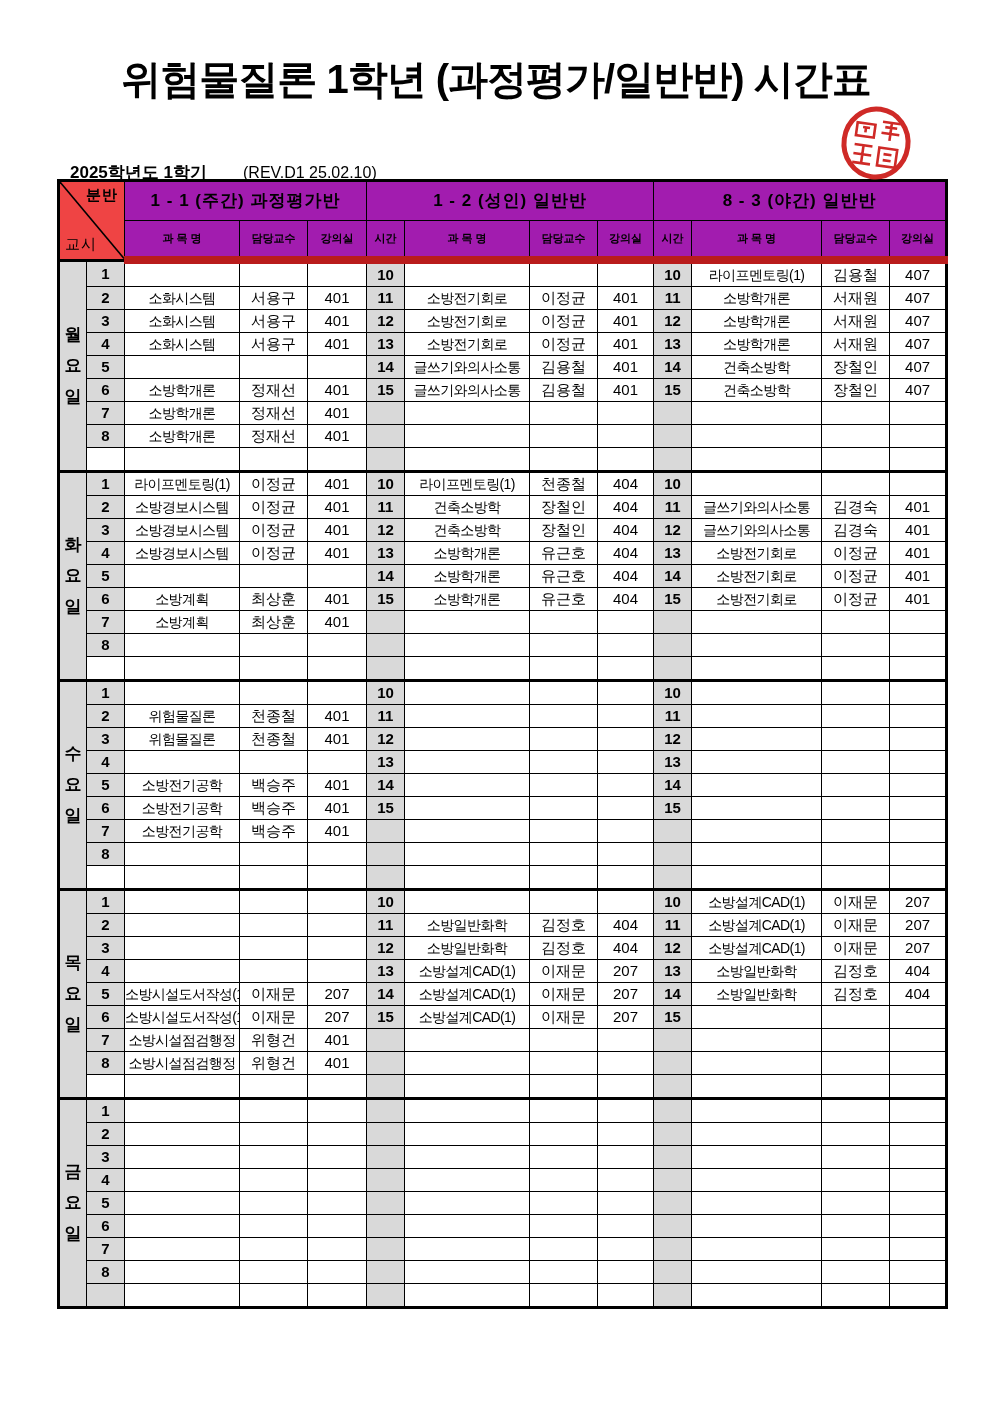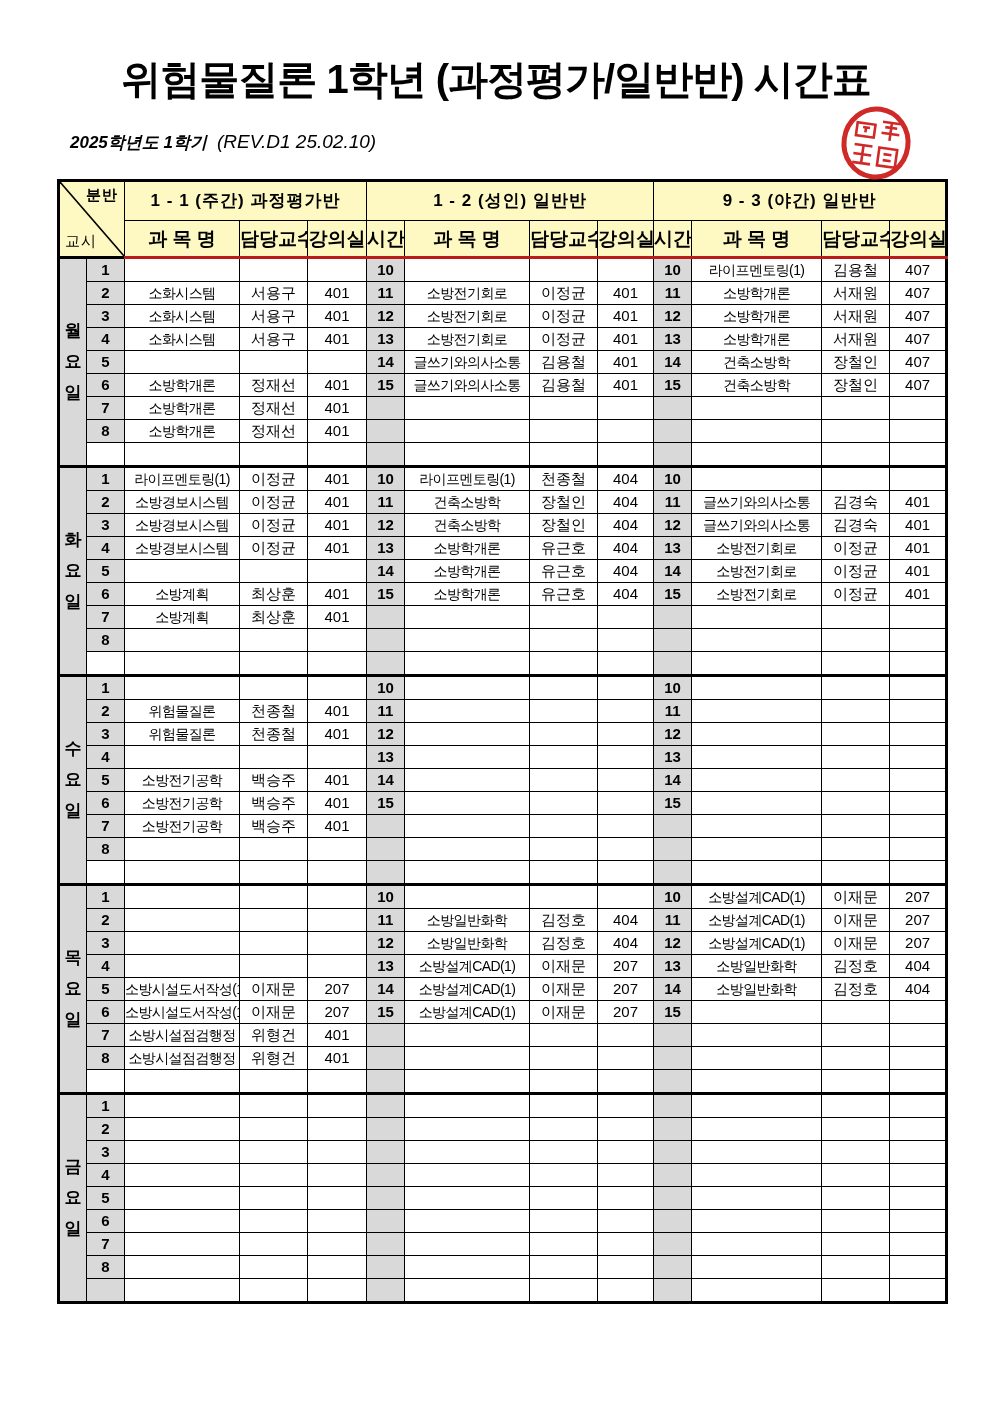--- a/index.html
+++ b/index.html
@@ -8,47 +8,47 @@
     font-family:"Liberation Sans","DejaVu Sans",sans-serif;color:#000;
   }
   .page-title{
     margin:52px 40px 0 40px;text-align:center;
     font-size:40px;font-weight:900;letter-spacing:-1px;white-space:nowrap;
   }
   .meta-row{
     position:relative;margin:24px 47px 0 70px;height:32px;
     display:flex;justify-content:space-between;align-items:baseline;
   }
-  .meta-left{display:flex;align-items:baseline;gap:10px;font-style:italic;}
+  .meta-left{display:flex;align-items:baseline;gap:36px;}
   .semester{font-size:17px;font-weight:700;}
-  .revision{font-size:19px;font-weight:400;}
+  .revision{font-size:16px;font-weight:400;margin-top:33px;}
   .meta-right{display:flex;align-items:baseline;padding-right:88px;}
   .approver-label{font-size:17px;font-weight:700;margin-right:8px;}
   .approver-name{
     font-size:18px;font-weight:700;letter-spacing:6px;
     border-bottom:2px solid #000;padding:0 28px 2px 10px;
   }
   .approver-suffix{font-size:16px;font-weight:700;margin-left:-64px;opacity:.85;}
   .stamp{position:absolute;right:32px;top:-26px;width:74px;height:76px;transform:rotate(8deg);}
   
   table{
     border-collapse:collapse;table-layout:fixed;
     margin:16px 0 0 57px;width:888px;
     border:3px solid #000;
   }
   td{
     border:1px solid #000;padding:0;height:22px;
     text-align:center;vertical-align:middle;
     font-size:15px;line-height:1.05;
     overflow:hidden;white-space:nowrap;
   }
-  thead td{background:#fef9c3;font-weight:700;}
+  thead td{background:#a21caf;font-weight:700;}
   tr.sec-row td{height:38px;font-size:17px;letter-spacing:1px;}
-  tr.col-row td{height:35px;font-size:19px;border-bottom:3px solid #b91c1c;}
-  td.corner{position:relative;background:#fef9c3;}
+  tr.col-row td{height:35px;font-size:11px;border-bottom:8px solid #b91c1c;}
+  td.corner{position:relative;background:#ef4444;}
   td.corner svg{position:absolute;inset:0;width:100%;height:100%;}
   .corner-top{position:absolute;top:5px;right:6px;font-size:15px;font-weight:700;}
   .corner-bottom{position:absolute;bottom:7px;left:5px;font-size:15px;font-weight:400;}
   tbody td.day{background:#d9d9d9;font-weight:700;font-size:17px;}
   .day-stack{display:flex;flex-direction:column;align-items:center;justify-content:center;gap:13px;}
   tbody td.num{background:#d9d9d9;font-weight:700;font-size:15px;}
   tbody td.num.plain{background:#fff;}
   tbody td.subj{font-size:14px;letter-spacing:-0.6px;}
   tbody td.prof{font-size:15px;}
   tbody td.room{font-size:15px;}
@@ -96,21 +96,21 @@
     <tr class="sec-row">
       <td class="corner" colspan="2" rowspan="2">
         <svg viewBox="0 0 100 100" preserveAspectRatio="none">
           <line x1="0" y1="0" x2="100" y2="100" stroke="#000" stroke-width="1.6" vector-effect="non-scaling-stroke"></line>
         </svg>
         <span class="corner-top">분반</span>
         <span class="corner-bottom">교시</span>
       </td>
       <td colspan="3">1 - 1 (주간) 과정평가반</td>
       <td colspan="4">1 - 2 (성인) 일반반</td>
-      <td colspan="4">9 - 3 (야간) 일반반</td>
+      <td colspan="4">8 - 3 (야간) 일반반</td>
     </tr>
     <tr class="col-row">
       <td>과 목 명</td>
       <td>담당교수</td>
       <td>강의실</td>
       <td>시간</td>
       <td>과 목 명</td>
       <td>담당교수</td>
       <td>강의실</td>
       <td>시간</td>

